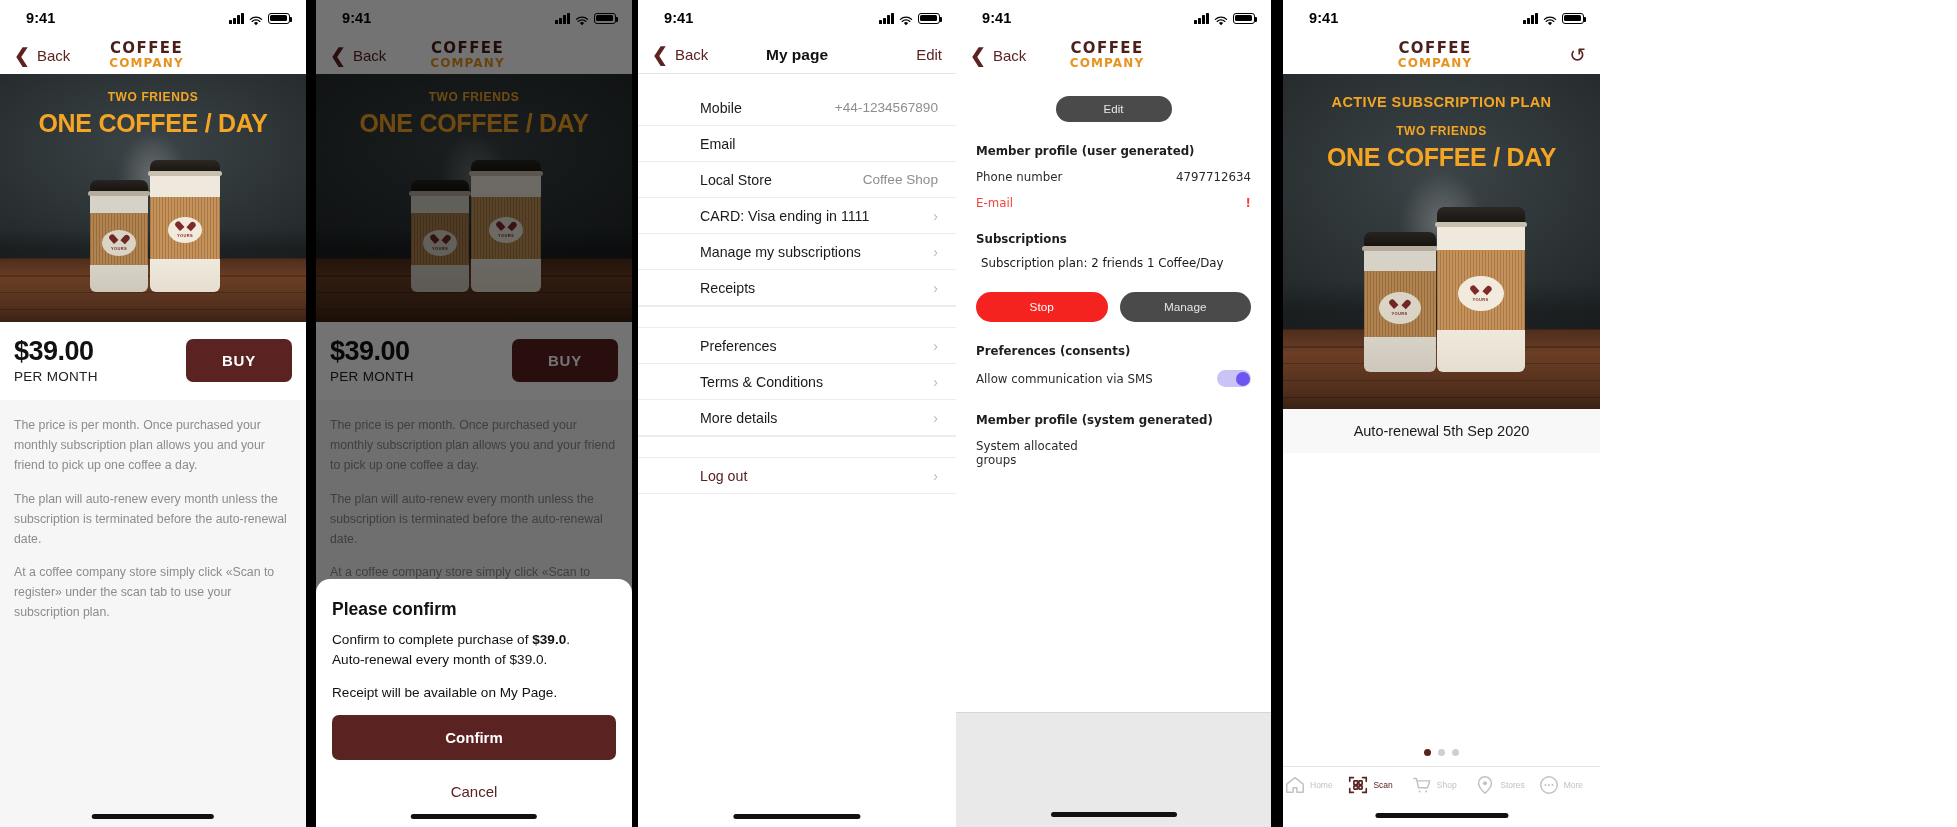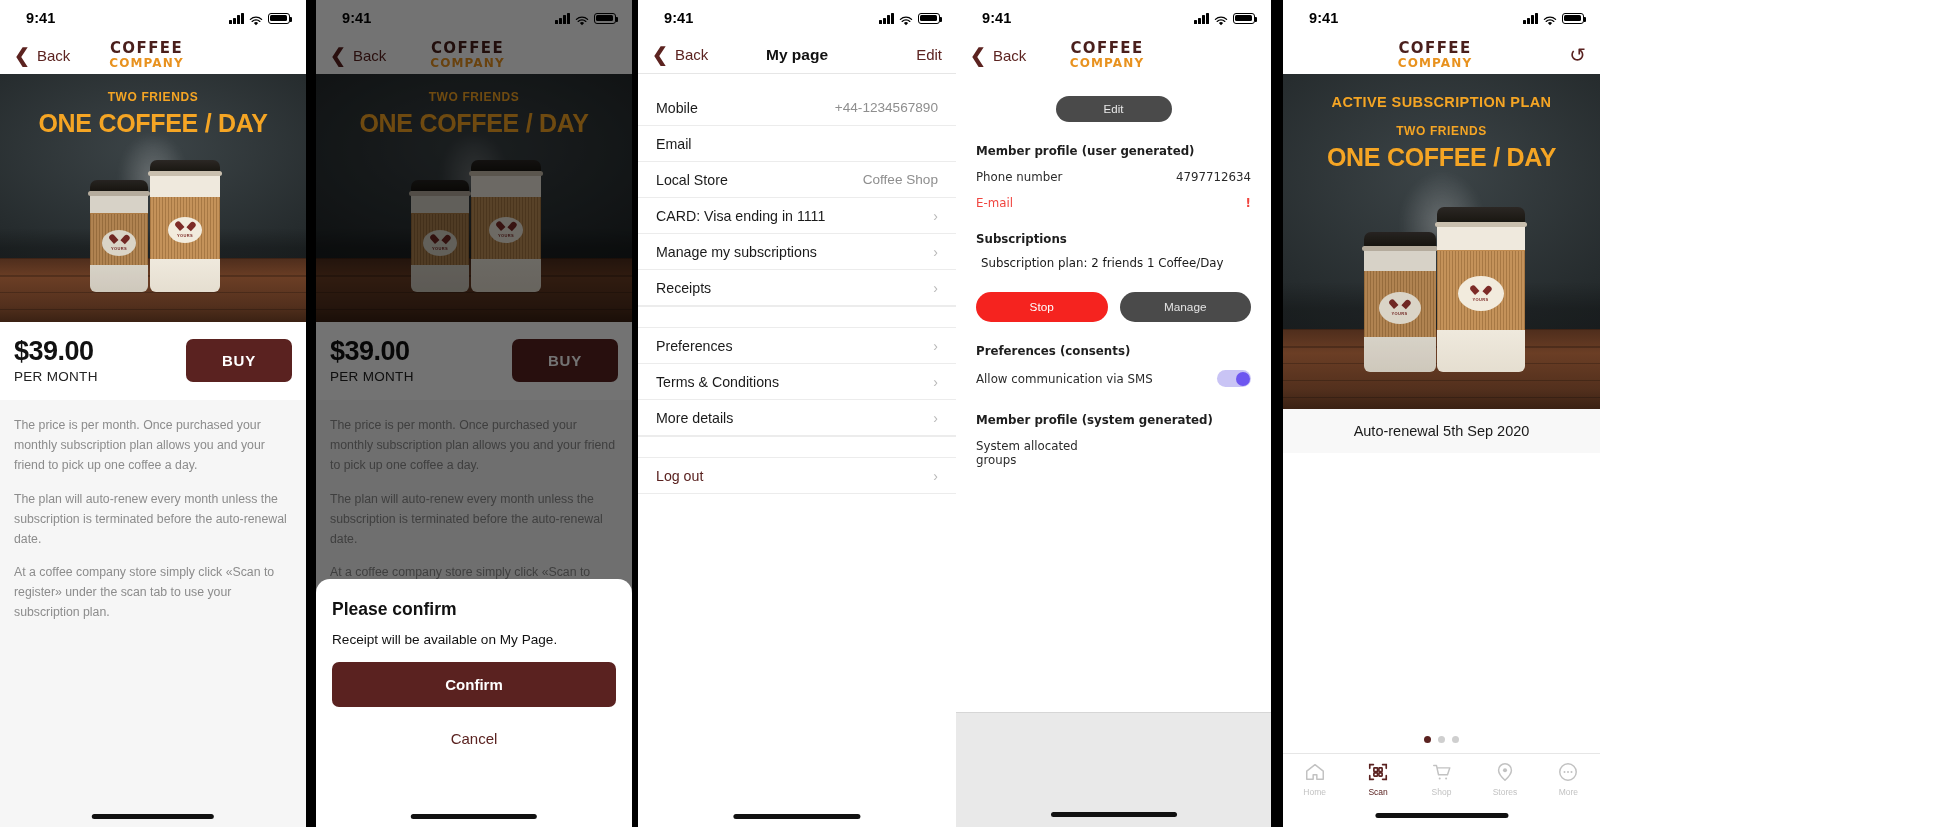--- a/index.html
+++ b/index.html
@@ -130,21 +130,21 @@
      font-size:15px; font-weight:bold; padding: 14px 0; cursor:pointer; margin-top: 4px; }
   .cancel-btn { display:block; width:100%; background:transparent; color:#5a2220; border:none;
      font-size:15px; padding: 23px 0; cursor:pointer; }
 
   
   .list { background:#fff; }
   .list .spacer { height: 16px; background:#fff; }
   .list .group-gap { height: 22px; background:#fff; border-top:1px solid #ececec; border-bottom:1px solid #ececec; }
   .row { display:flex; align-items:center; justify-content:space-between;
      padding: 0 18px; height: 36px; border-bottom: 1px solid #ececec; cursor:pointer; background:#fff; }
-  .row .lbl { font-size: 14.2px; color:#1a1a1a; }
+  .row .lbl { font-size: 14.2px; color:#1a1a1a;margin-left:44px; }
   .row .val { font-size: 13.6px; color:#8e8e8e; }
   .row .chev { color:#b9b9b9; font-size: 14px; }
   .row.logout .lbl { color:#5a2220; }
 
   
   .profile { padding: 0 20px; background:#fff; font-family:"DejaVu Sans", sans-serif; }
   .pill { display:block; margin: 22px auto 0 auto; width: 116px; padding: 7px 0; text-align:center;
      background:#4a4a4a; color:#e9e9e9; border:none; border-radius: 18px; font-size: 11.5px; cursor:pointer; }
   .sec-title { font-size: 11.8px; font-weight: bold; color:#1e1e1e; margin-top: 22px; }
   .kv { display:flex; justify-content:space-between; align-items:center; margin-top: 12px; }
@@ -162,21 +162,21 @@
   .s4-bottom .ind { position:absolute; bottom: 10px; left:50%; transform:translateX(-50%); width: 40%; height:5px; background:#111; border-radius:3px; }
 
   
   .renew { text-align:center; font-size: 14.5px; color:#1a1a1a; padding: 14px 0; background:#f8f8f8; }
   .scan-btn { display:block; margin: 0 16px; background:#5a2220; color:#fff; border:none; border-radius:7px;
      font-size: 15px; font-weight:bold; padding: 14px 0; width: calc(100% - 32px); cursor:pointer; }
   .dots { display:flex; justify-content:center; gap:7px; padding: 12px 0 10px 0; }
   .dots i { width: 7px; height: 7px; border-radius:50%; background:#cfcfcf; display:block; }
   .dots i.on { background:#5a2220; }
   .tabbar { display:flex; border-top:1px solid #e6e6e6; padding: 6px 0 4px 0; background:#fff; }
-  .tab { flex:1; display:flex; flex-direction:column; align-items:center; gap:3px; cursor:pointer; color:#c2c2c2; }
+  .tab { flex:1; display:flex; flex-direction:row; align-items:center; gap:3px; cursor:pointer; color:#c2c2c2; }
   .tab.active { color:#5a2220; }
   .tab .ti { width: 24px; height: 24px; display:flex; align-items:center; justify-content:center; }
   .tab .tl { font-size: 8.5px; }
   .refresh { margin-left:auto; color:#5a2220; font-size: 20px; cursor:pointer; z-index: 3; line-height:1; }
 </style>
 </head>
 <body>
 
 <div class="board">
 
@@ -333,20 +333,21 @@
       <button class="buy-btn">BUY</button>
     </div>
     <div class="info">
       <p>The price is per month. Once purchased your monthly subscription plan allows you and your friend to pick up one coffee a day.</p>
       <p>The plan will auto-renew every month unless the subscription is terminated before the auto-renewal date.</p>
       <p>At a coffee company store simply click «Scan to register» under the scan tab to use your subscription plan.</p>
     </div>
     <div class="dim"></div>
     <div class="sheet" style="height:248px;">
       <h2>Please confirm</h2>
+      <p><span>Confirm to complete purchase of </span><b>$39.0</b><span>.</span><br><span>Auto-renewal every month of $39.0.</span></p>
       <p>Receipt will be available on My Page.</p>
       <button class="confirm-btn">Confirm</button>
       <button class="cancel-btn">Cancel</button>
     </div>
     <div class="home-ind"></div>
   </div>
 
   <div class="gap g2"></div>
 
   <div class="phone p3" style="display:flex;flex-direction:column;">

